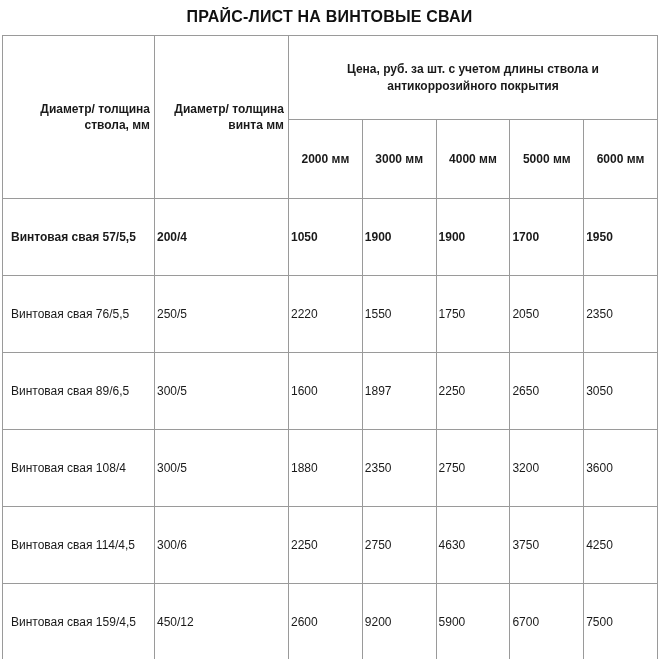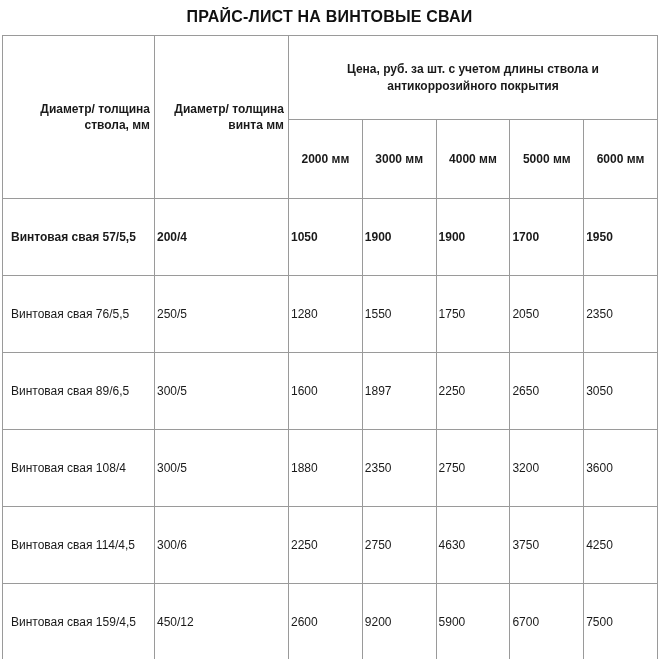--- a/index.html
+++ b/index.html
@@ -115,21 +115,21 @@
         <td class="cell-c">200/4</td>
         <td class="cell-c">1050</td>
         <td class="cell-c">1900</td>
         <td class="cell-c">1900</td>
         <td class="cell-c">1700</td>
         <td class="cell-c">1950</td>
       </tr>
       <tr>
         <td class="cell-name">Винтовая свая 76/5,5</td>
         <td class="cell-c">250/5</td>
-        <td class="cell-c">1280</td>
+        <td class="cell-c">2220</td>
         <td class="cell-c">1550</td>
         <td class="cell-c">1750</td>
         <td class="cell-c">2050</td>
         <td class="cell-c">2350</td>
       </tr>
       <tr>
         <td class="cell-name">Винтовая свая 89/6,5</td>
         <td class="cell-c">300/5</td>
         <td class="cell-c">1600</td>
         <td class="cell-c">1897</td>

